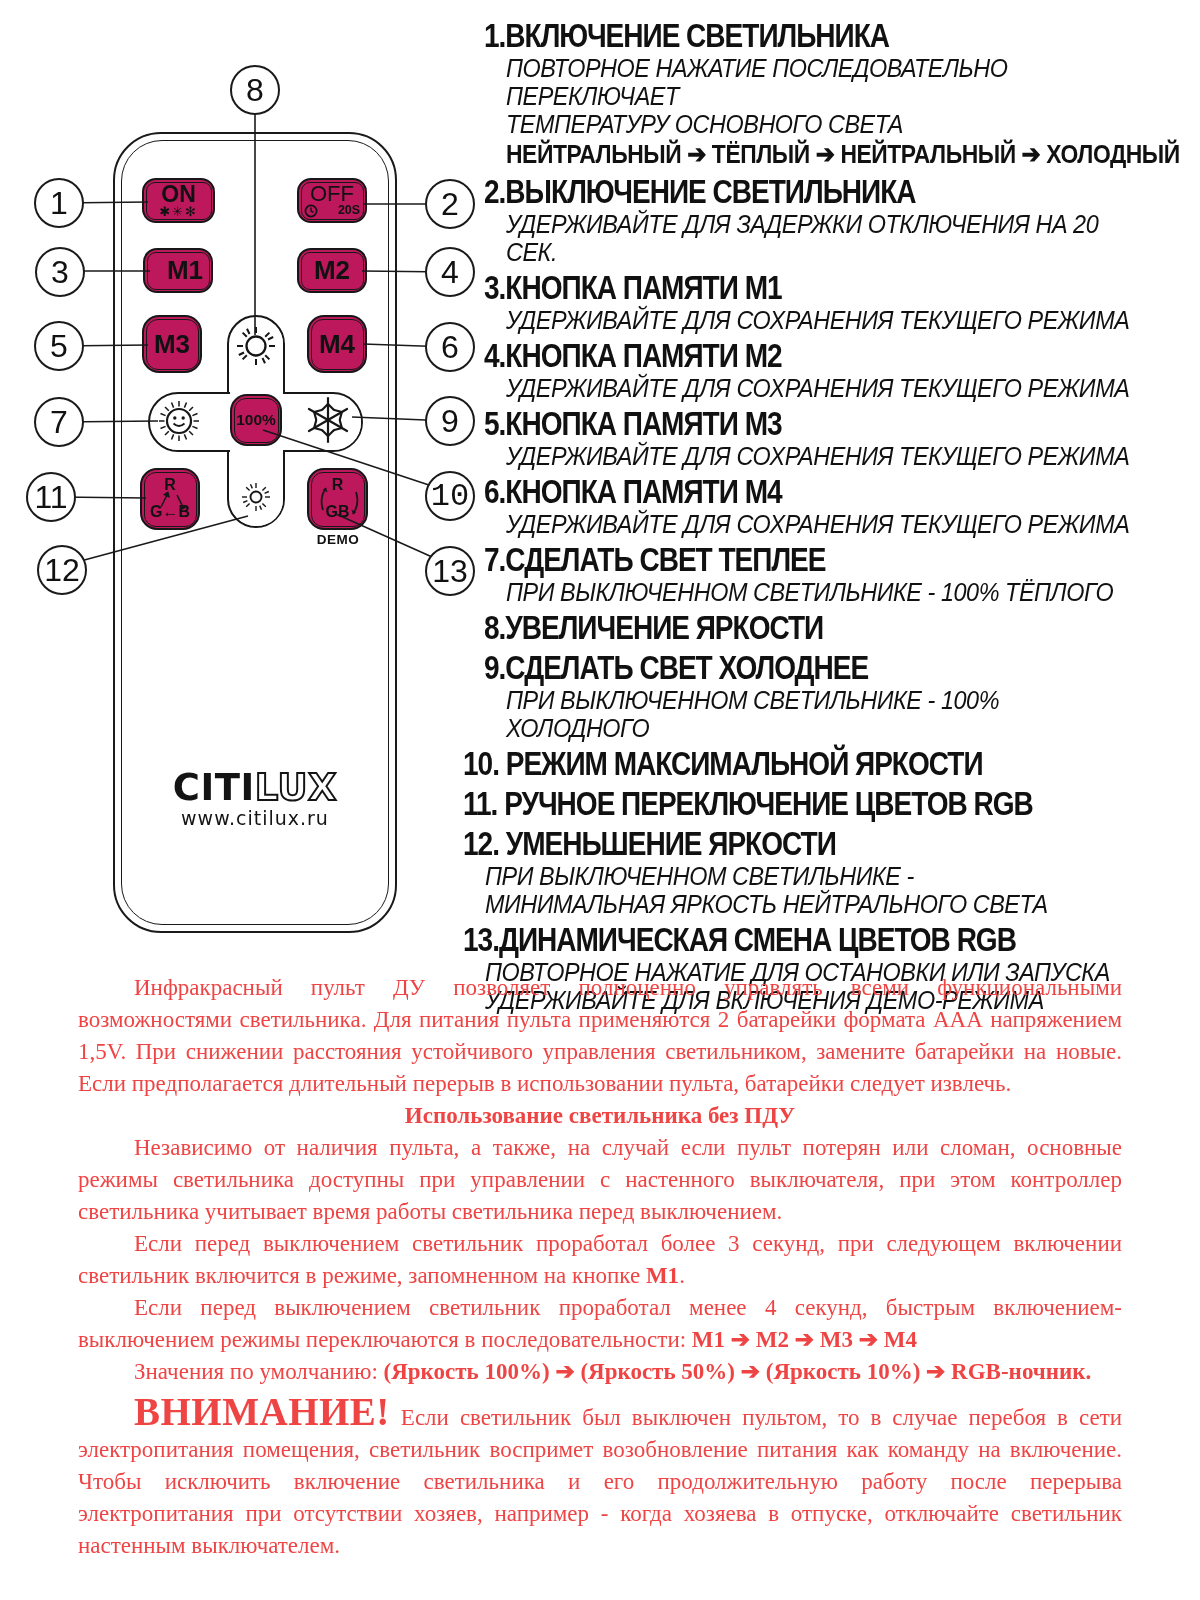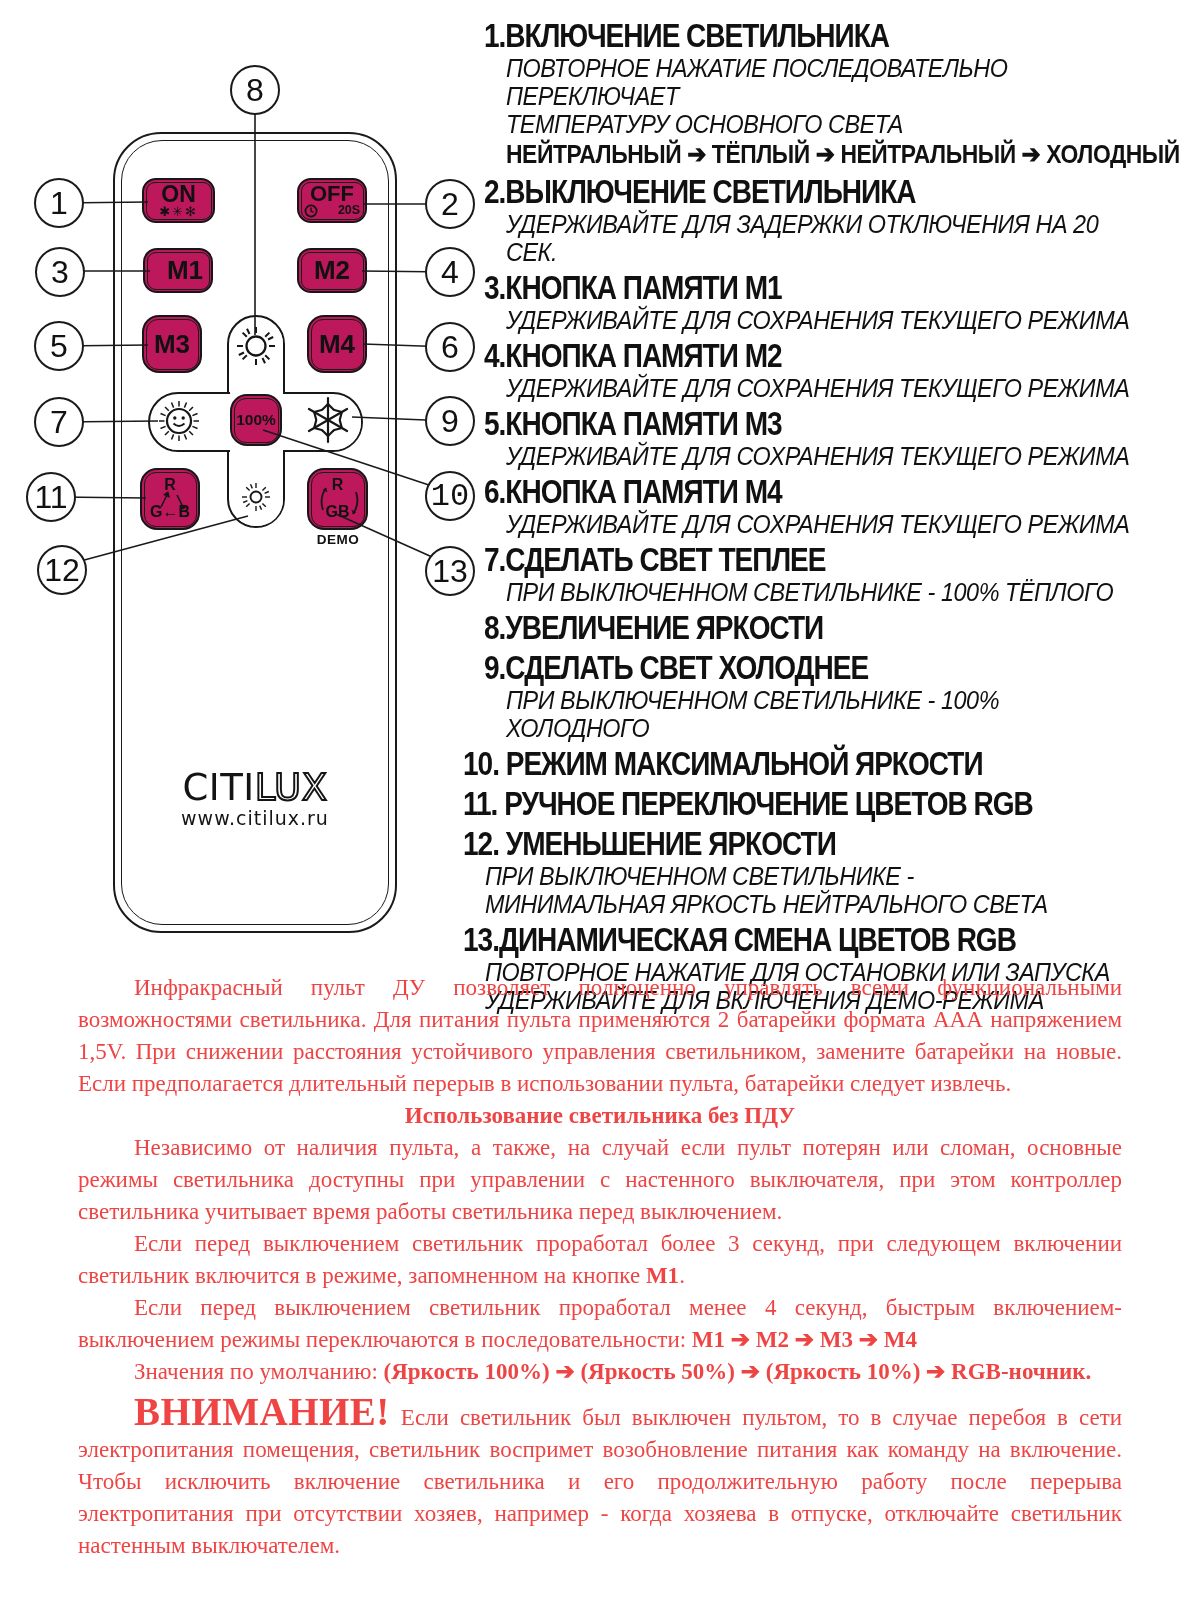--- a/index.html
+++ b/index.html
@@ -30,42 +30,42 @@
   .b-off  { left:297px; top:178px; width:70px; height:45px; }
   .b-m1   { left:143px; top:248px; width:70px; height:45px;padding-left:14px; }
   .b-m2   { left:297px; top:248px; width:70px; height:45px; }
   .b-m3   { left:142px; top:315px; width:60px; height:58px; }
   .b-m4   { left:307px; top:315px; width:60px; height:58px; }
   .b-rgbm { left:140px; top:468px; width:60px; height:62px; }
   .b-rgbd { left:307px; top:468px; width:61px; height:62px; }
   .btn-main { font-weight:700; font-size:26px; letter-spacing:0; }
   .on-word  { font-weight:700; font-size:23px; line-height:21px; }
   .on-stars { font-size:13px; line-height:13px; letter-spacing:2px; }
-  .off-word { font-weight:700; font-size:22px; line-height:20px; }
+  .off-word { font-weight:400; font-size:22px; line-height:20px; }
   .off-sub  { display:flex; align-items:center; gap:20px; font-weight:700; font-size:12.5px; line-height:13px; }
 
   
   .cross-v, .cross-h { position:absolute; background:#fff; border:2.5px solid #171717; }
   .cross-v { left:227px; top:315px; width:58px; height:213px; border-radius:29px; }
   .cross-h { left:148px; top:392px; width:215px; height:60px; border-radius:30px; }
   .cross-v-mask, .cross-h-mask { position:absolute; background:#fff; border:none; }
   .cross-v-mask { left:229.5px; top:317.5px; width:53px; height:208px; border-radius:26px; }
   .cross-h-mask { left:150.5px; top:394.5px; width:210px; height:55px; border-radius:27px; }
   .b-pct { left:230px; top:394px; width:52px; height:52px; border-radius:15px; }
   .b-pct::after { border-radius:10px; }
   .pct-label { font-weight:700; font-size:15.5px; }
   .icon-spot { position:absolute; display:flex; align-items:center; justify-content:center; }
   .demo-label { position:absolute; left:303px; top:532px; width:70px; text-align:center;
                 font-weight:700; font-size:13.5px; letter-spacing:0.5px; }
   .rgb-top { position:absolute; width:100%; text-align:center; top:7px; font-weight:700; font-size:16px; line-height:16px; }
   .rgb-bottom { position:absolute; width:100%; text-align:center; bottom:8px; font-weight:700; font-size:16px; line-height:16px; }
   .rgb-arrows { position:absolute; inset:0; }
 
   .logo-wrap { position:absolute; left:113px; top:768px; width:284px; text-align:center; }
-  .logo { font-family:"DejaVu Sans", sans-serif; font-weight:400; font-size:37px; line-height:40px; letter-spacing:0.5px; }
+  .logo { font-family:"DejaVu Sans", sans-serif; font-weight:700; font-size:37px; line-height:40px; letter-spacing:0.5px; }
   .logo .solid { color:#141414; }
   .logo .outline { color:#fff; -webkit-text-stroke:2px #141414; }
   .logo-url { font-family:"DejaVu Sans", sans-serif; font-size:19px; line-height:21px; letter-spacing:1px; color:#141414; }
 
   .lines-svg { position:absolute; left:0; top:0; pointer-events:none; }
 
   .callout {
     position:absolute; width:50px; height:50px; border:2.5px solid #1a1a1a; border-radius:50%;
     background:#fff; display:flex; align-items:center; justify-content:center;
     font-size:32px; font-weight:400;

